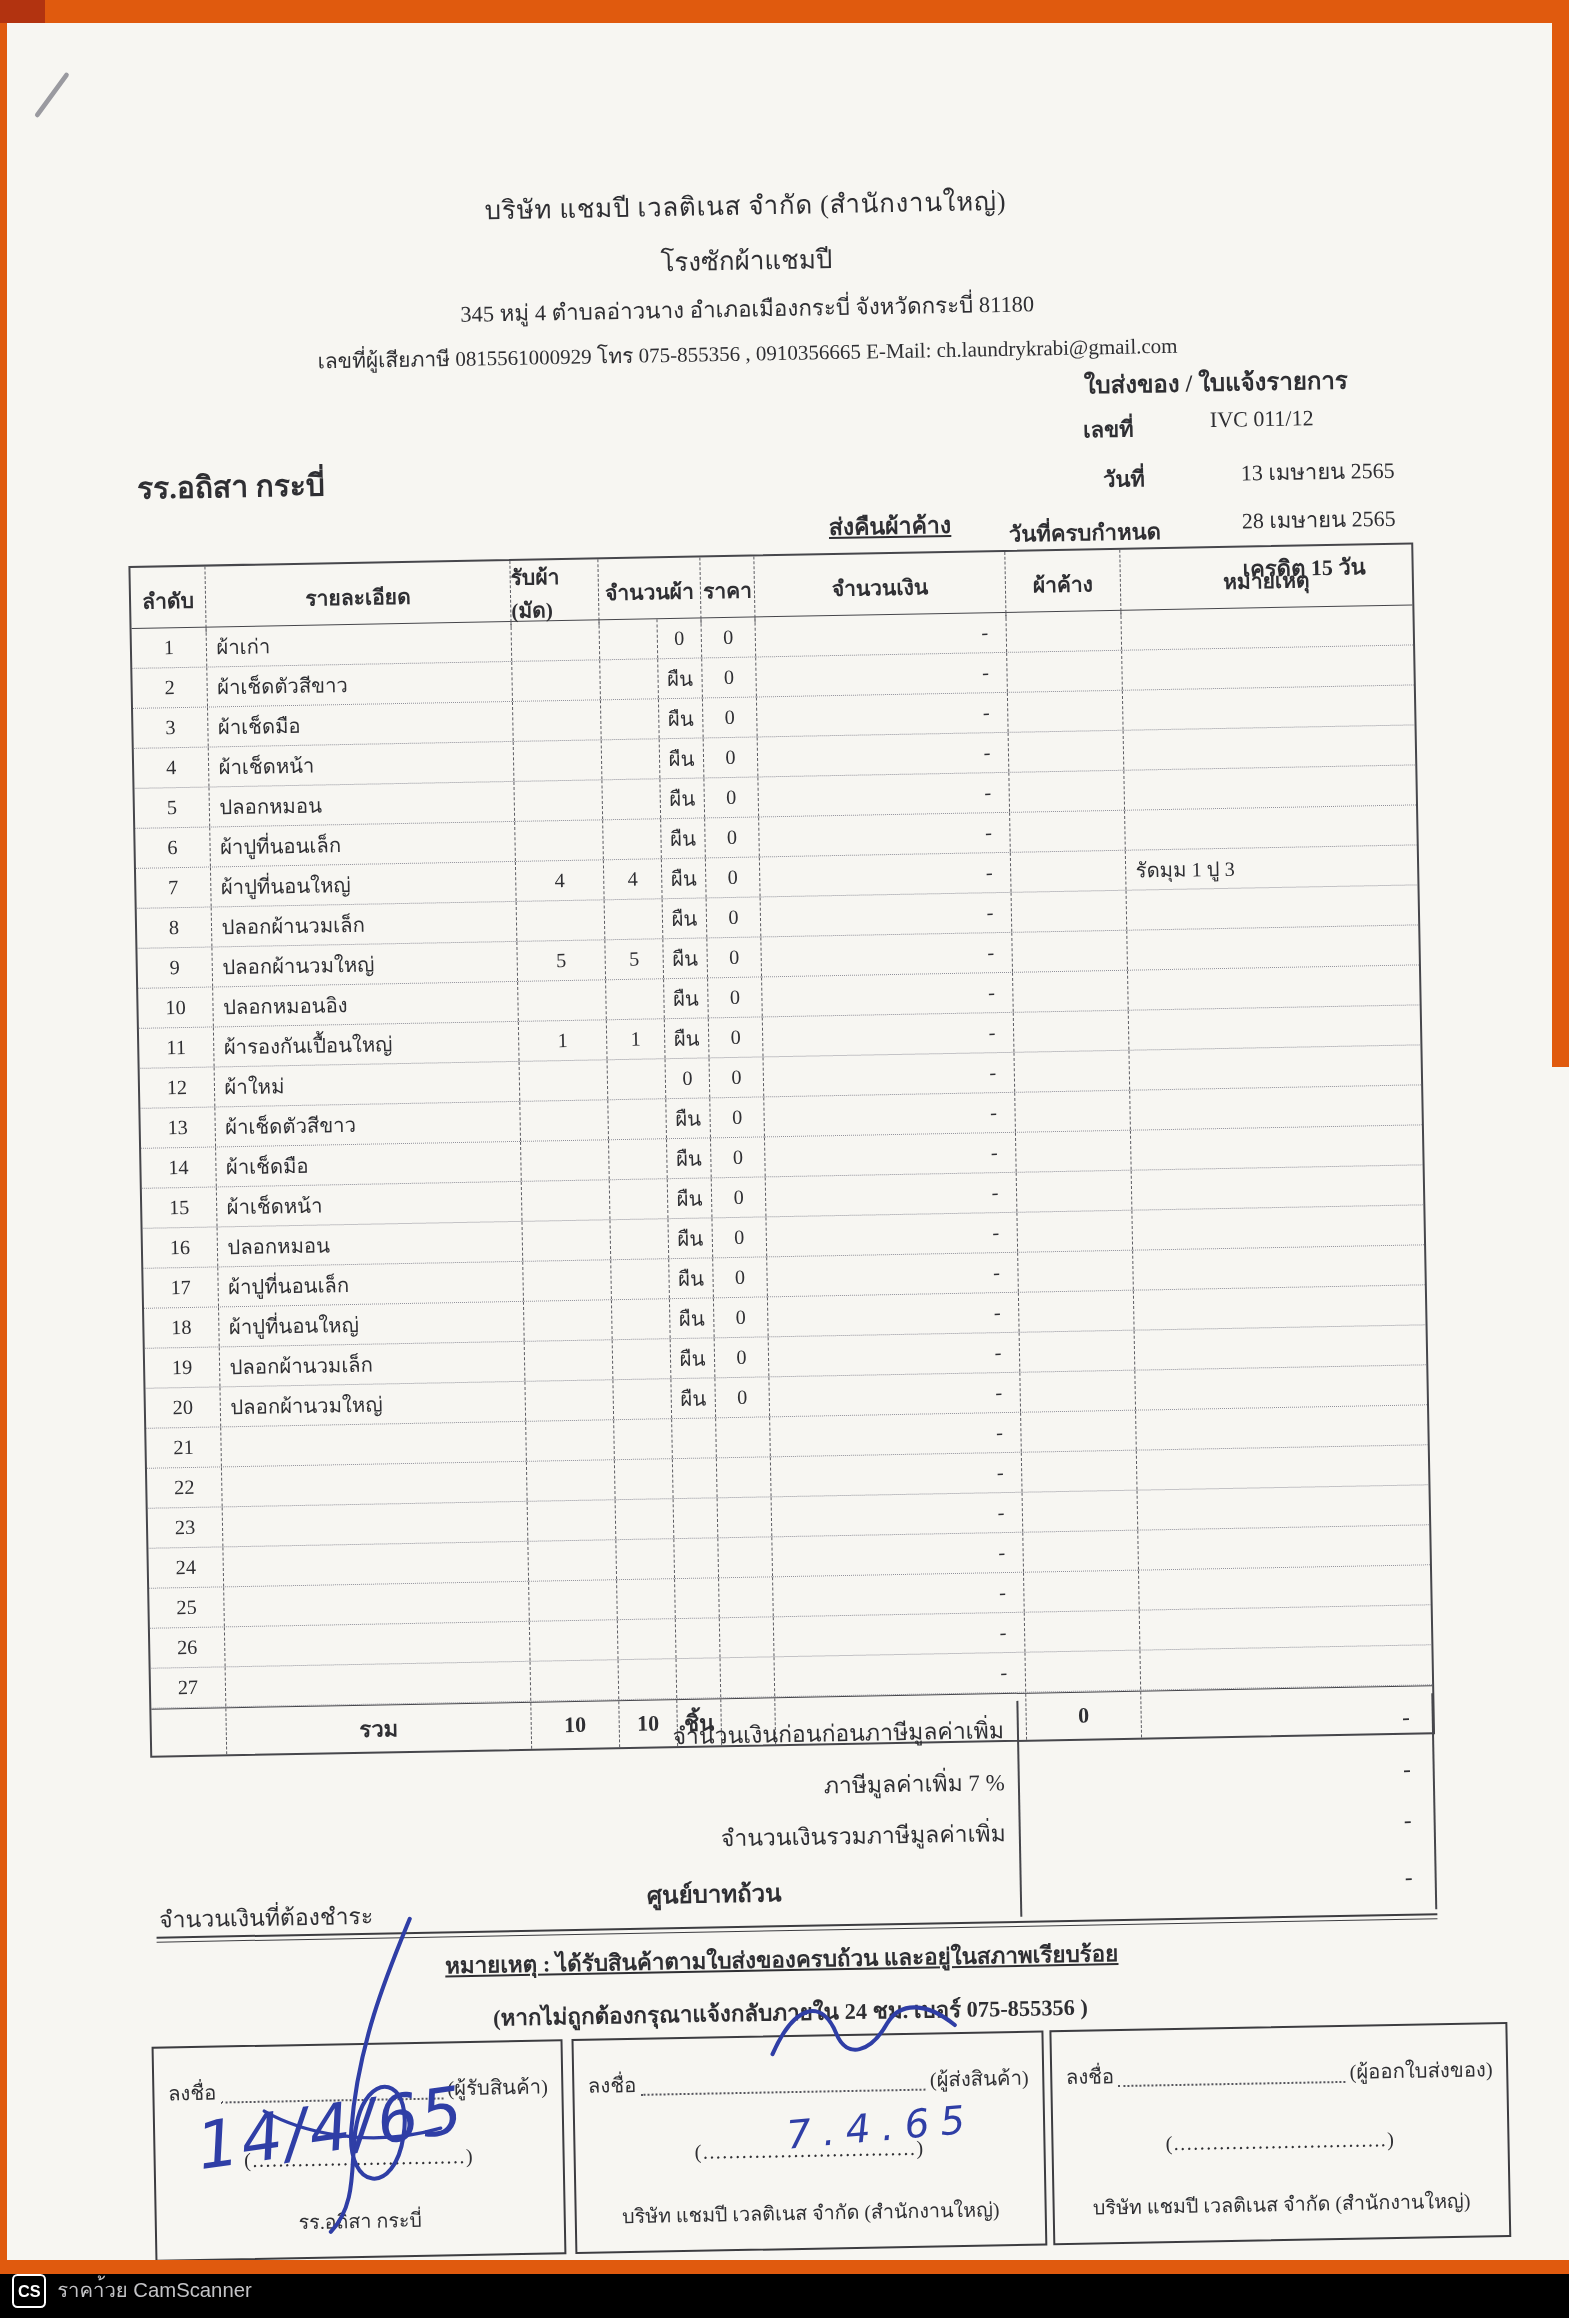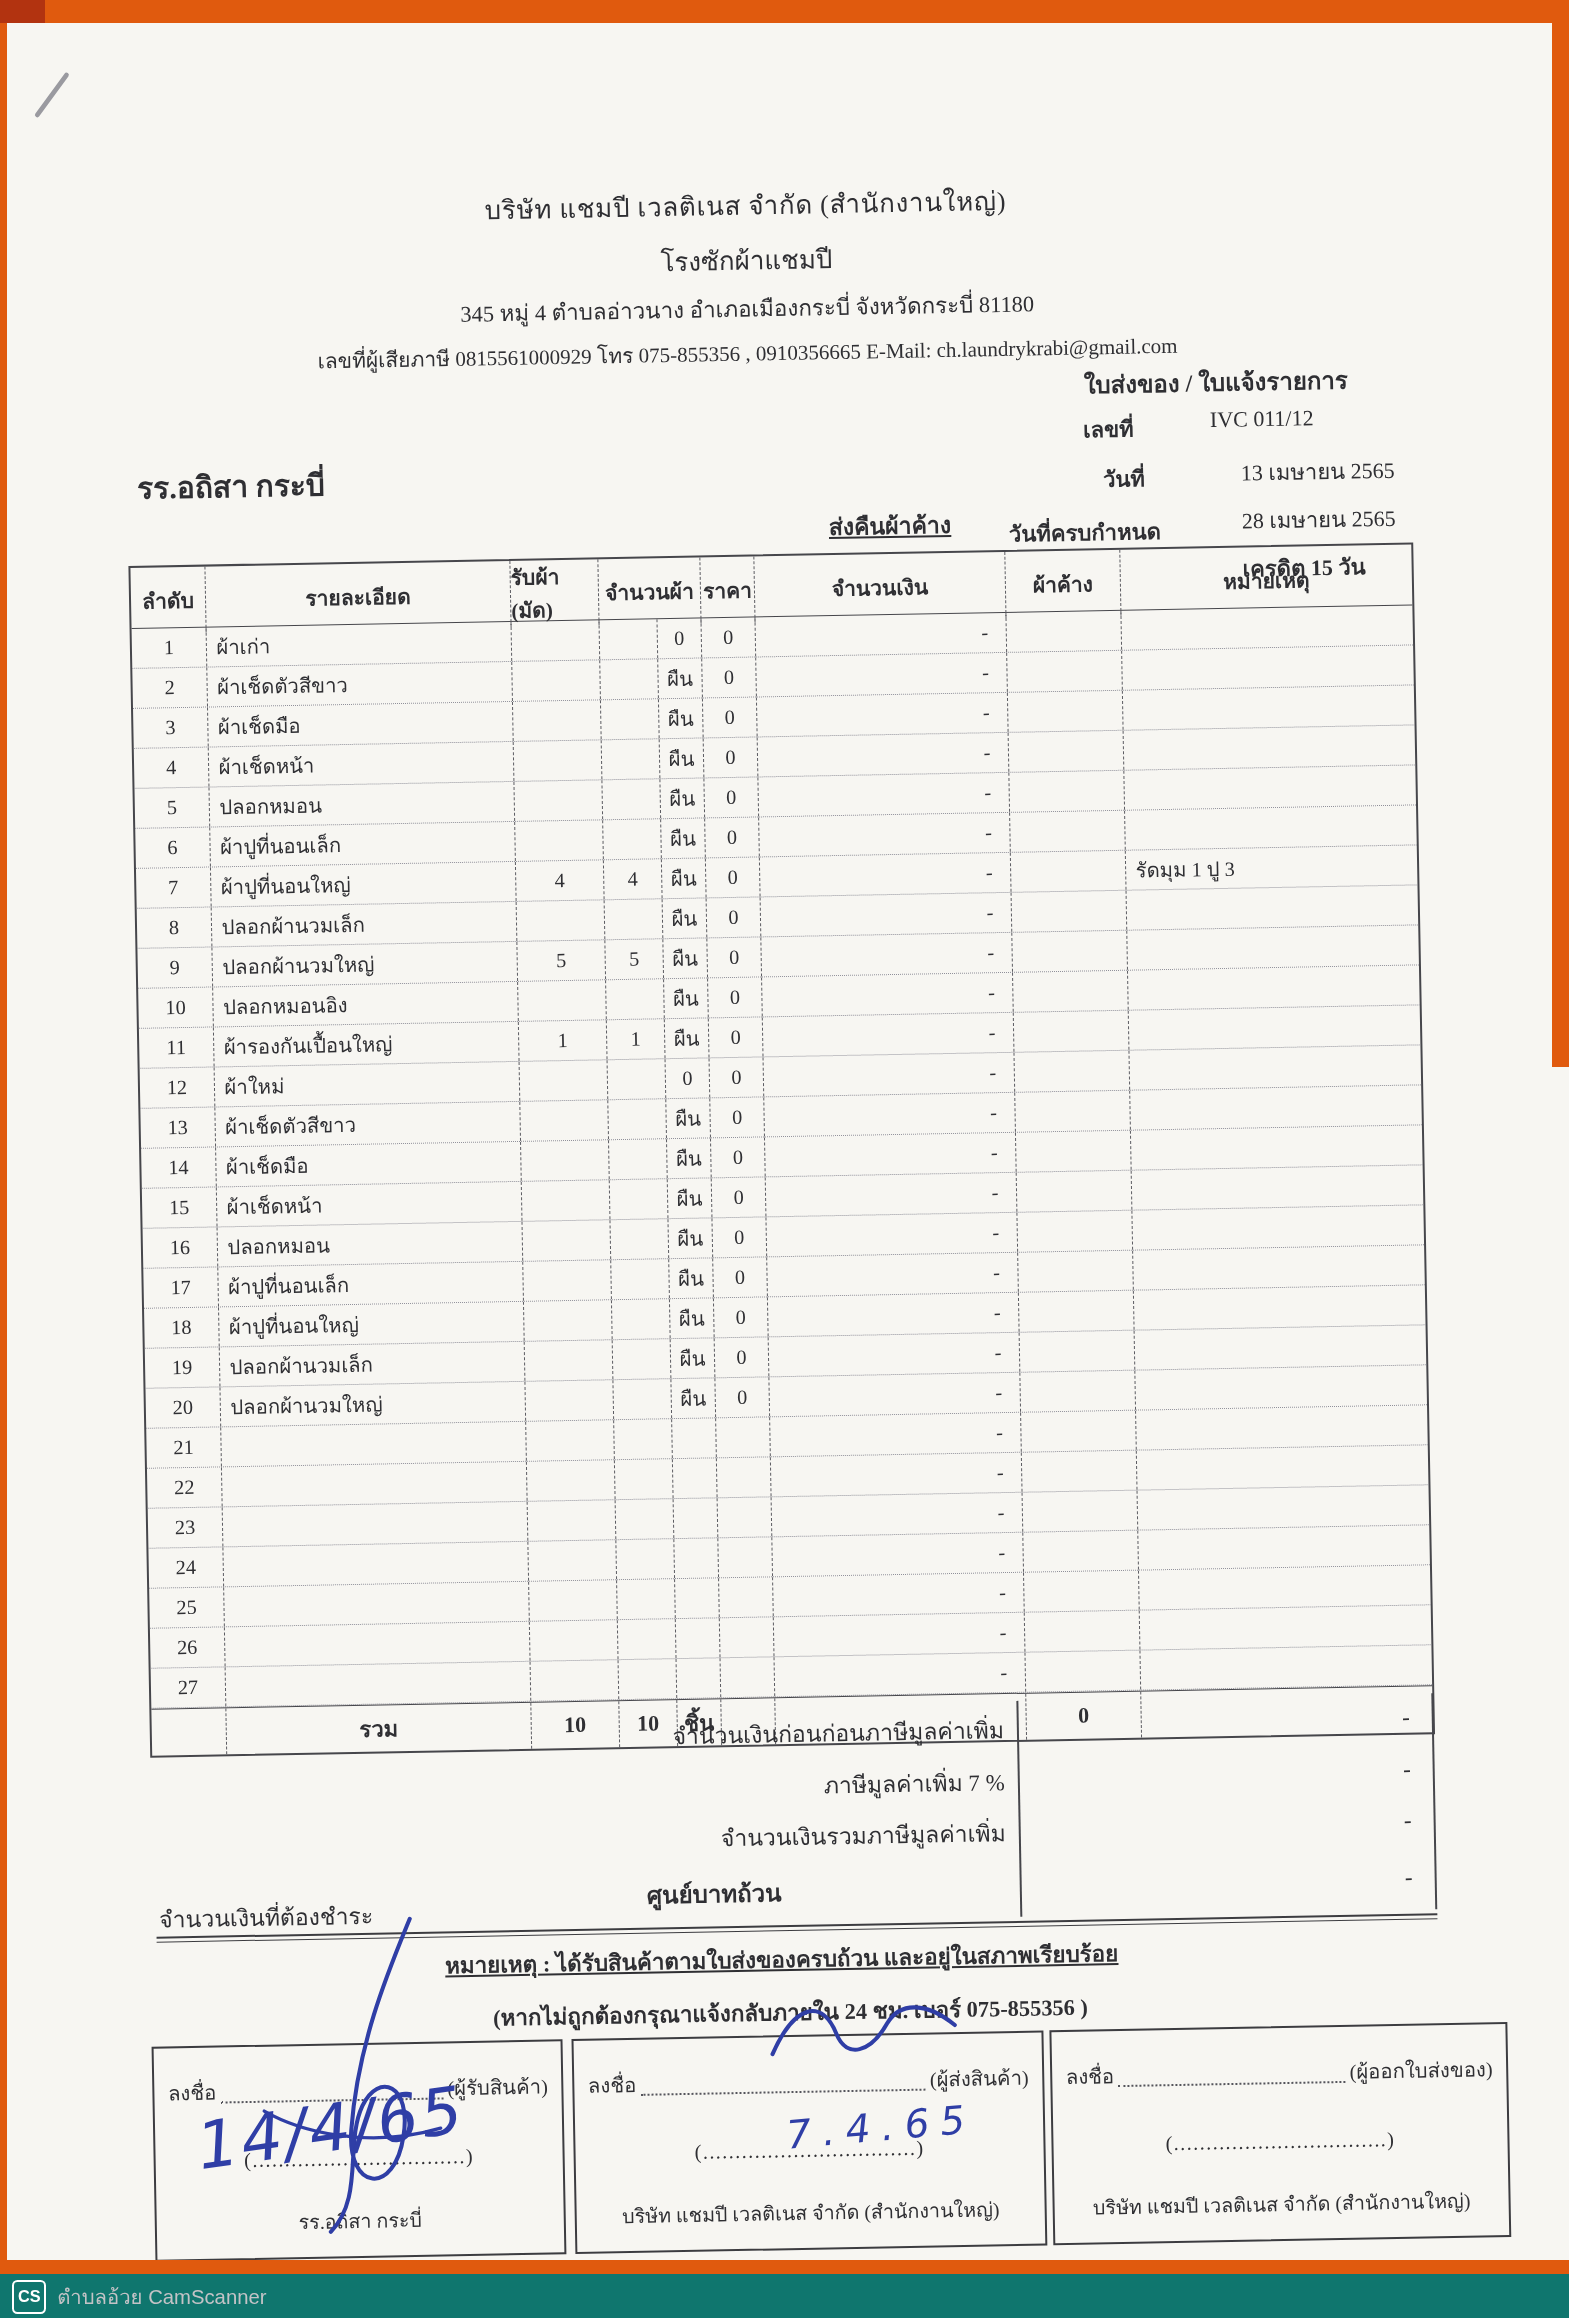--- a/index.html
+++ b/index.html
@@ -54,22 +54,22 @@
   .sigline{position:absolute;left:13.6px;right:13.6px;top:28.5px;display:flex;align-items:flex-end;font-size:20.3px;}
   .sigline .dots{flex:1;border-bottom:2px dotted #55555c;margin:0 4.1px 4.1px 4.1px;height:19px;}
   .parenline{position:absolute;left:20.3px;right:20.3px;top:102px;font-size:20.3px;text-align:center;letter-spacing:1.4px;
              white-space:nowrap;overflow:hidden;}
   .orgline{position:absolute;left:6.8px;right:6.8px;top:160px;font-size:19.7px;text-align:center;}
   .hand{position:absolute;color:#2f3ea6;font-family:"DejaVu Sans",sans-serif;font-style:italic;z-index:4;}
   .hd1{left:175px;top:2082px;font-size:65px;transform:rotate(-7deg);letter-spacing:2.7px;}
   .hd2{left:765px;top:2106px;font-size:39px;transform:rotate(-4deg);letter-spacing:11px;}
   svg.sig{position:absolute;z-index:4;}
   
-  .footer{position:absolute;left:0;top:2274px;width:1570px;height:45px;background:#0f766e;
-          display:flex;align-items:center;z-index:9;font-family:"Liberation Sans",sans-serif;}
+  .footer{position:absolute;left:0;top:2274px;width:1570px;height:45px;background:#000000;
+          display:flex;align-items:flex-start;z-index:9;font-family:"Liberation Sans",sans-serif;}
   .cs-icon{width:30px;height:30px;border:2px solid #ffffff;border-radius:5.4px;margin-left:12.2px;
            display:flex;align-items:center;justify-content:center;color:#ffffff;font-weight:bold;font-size:16.3px;}
   .cs-text{color:#c3c3c6;font-size:20.3px;margin-left:11px;}
 </style>
 </head>
 <body>
 
 <div class="canvas">
   <div class="red-corner"></div>
 
@@ -475,16 +475,16 @@
       </svg>
       <div class="hand hd2">7.4.65</div>
 
     </div>
   </div>
 
   <div class="strip-right"></div>
 
   <div class="footer">
     <div class="cs-icon">CS</div>
-    <div class="cs-text">ตำบลอ้วย CamScanner</div>
+    <div class="cs-text">ราคา้วย CamScanner</div>
   </div>
 </div>
 
 
 </body></html>

